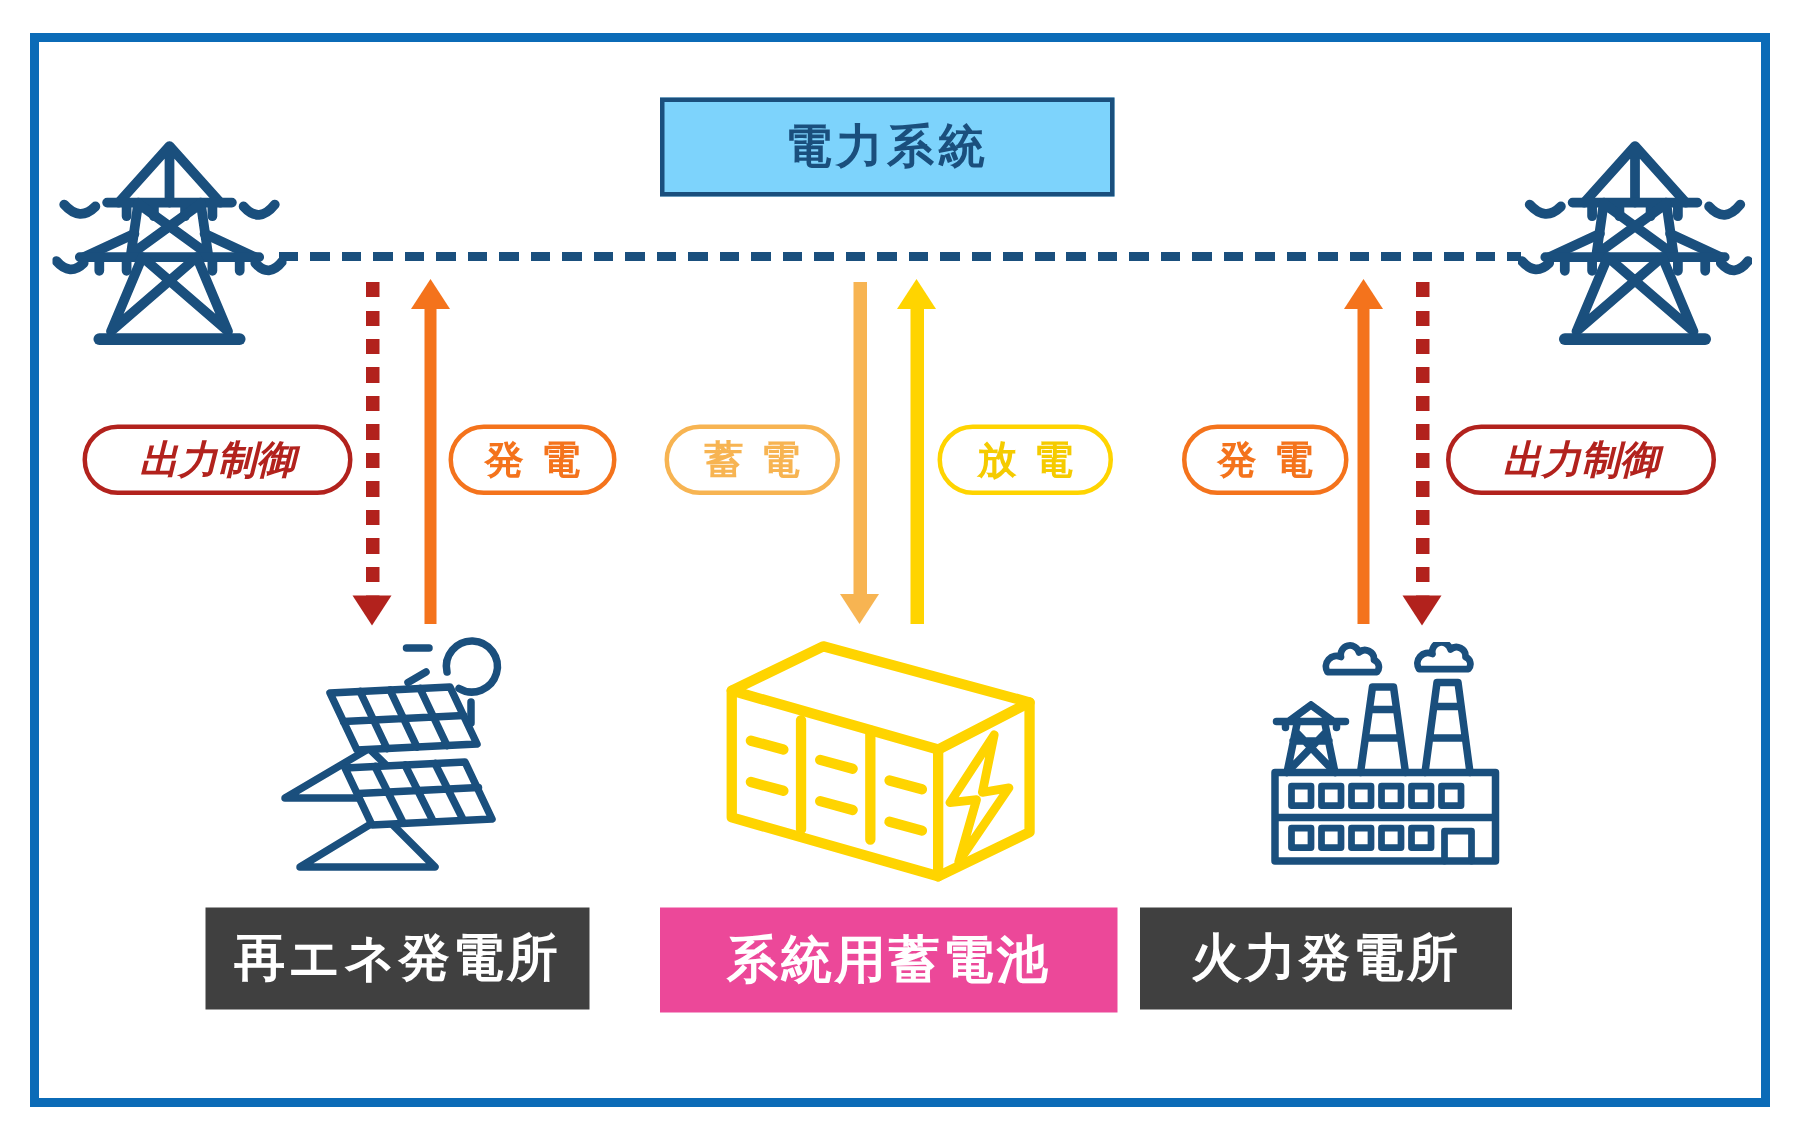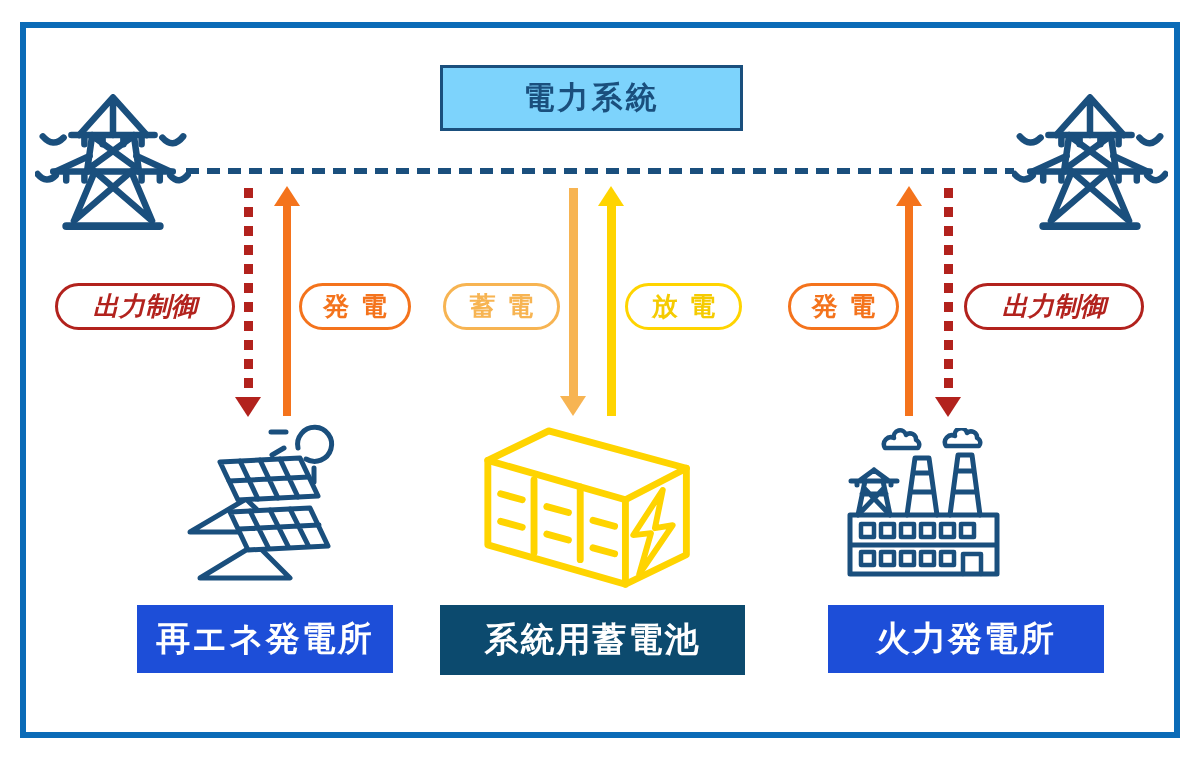--- a/index.html
+++ b/index.html
@@ -39,22 +39,22 @@
           font-weight:bold; font-size:26px; }
   .pill.red    { border:3.5px solid #B2221D; color:#B2221D;font-style:italic; }
   .pill.orange-p { border:3.5px solid #F4731C; color:#F4731C; }
   .pill.amber-p  { border:3.5px solid #F7B452; color:#F7B452; }
   .pill.yellow-p { border:3.5px solid #FFD400; color:#F5CB00; }
   .pill.two { letter-spacing:0.45em; padding-left:0.45em; }
 
   .fac-label { position:absolute; top:605px; height:68px;
                display:flex; align-items:center; justify-content:center;
                font-weight:bold; font-size:34px; color:#fff; letter-spacing:2px; }
-  .fac-navy { background:#1d4ed8; }
-  .fac-yellow { background:#0c4a6e; height:70px; }
+  .fac-navy { background:#404040; }
+  .fac-yellow { background:#ec4899; height:70px; }
 
   svg { display:block; }
 </style>
 </head>
 <body>
 
 <div id="stage">
   <div class="frame"></div>
 
   <div class="title-box">
@@ -165,16 +165,16 @@
     <path d="M16 124 h13 v13 h-13 Z M36 124 h13 v13 h-13 Z M56 124 h13 v13 h-13 Z M76 124 h13 v13 h-13 Z M96 124 h13 v13 h-13 Z" stroke-width="4.5"></path>
     <path d="M118 146 V126 h18 v20" stroke-width="4.5"></path>
   </svg>
 
   <div class="fac-label fac-navy" style="left:137px;width:256px">
     <span>再エネ発電所</span>
   </div>
   <div class="fac-label fac-yellow" style="left:440px;width:305px">
     <span>系統用蓄電池</span>
   </div>
-  <div class="fac-label fac-navy" style="left:828px;width:276px">
+  <div class="fac-label fac-navy" style="left:760px;width:248px">
     <span>火力発電所</span>
   </div>
 </div>
 
 </body></html>

